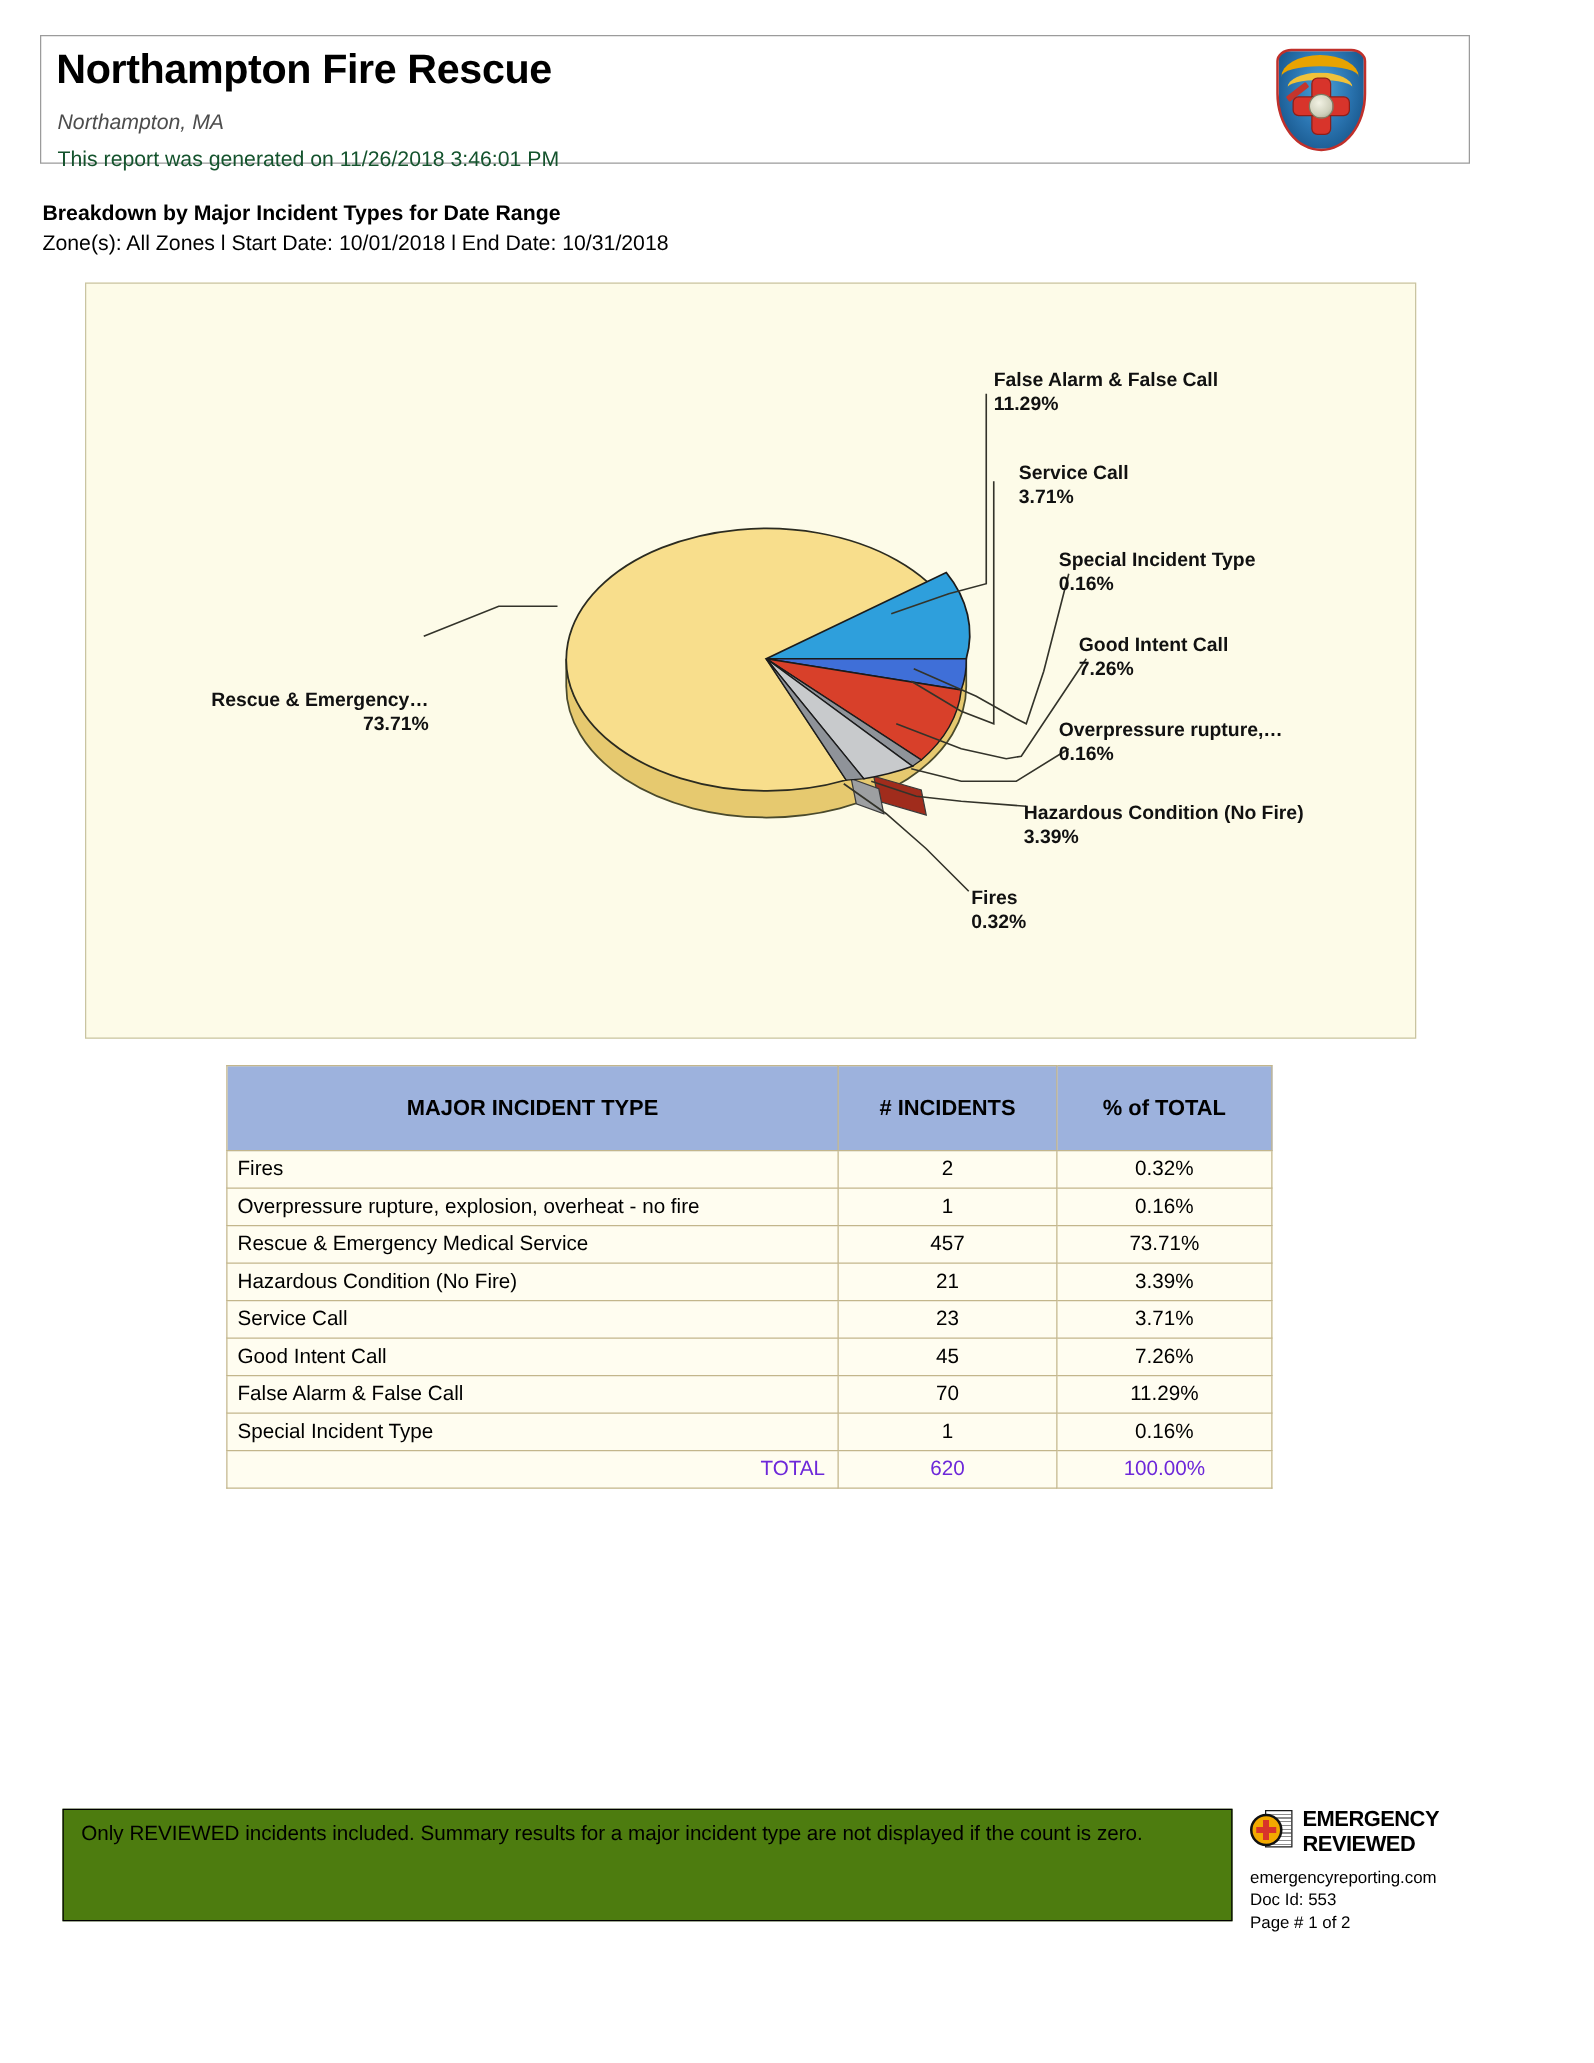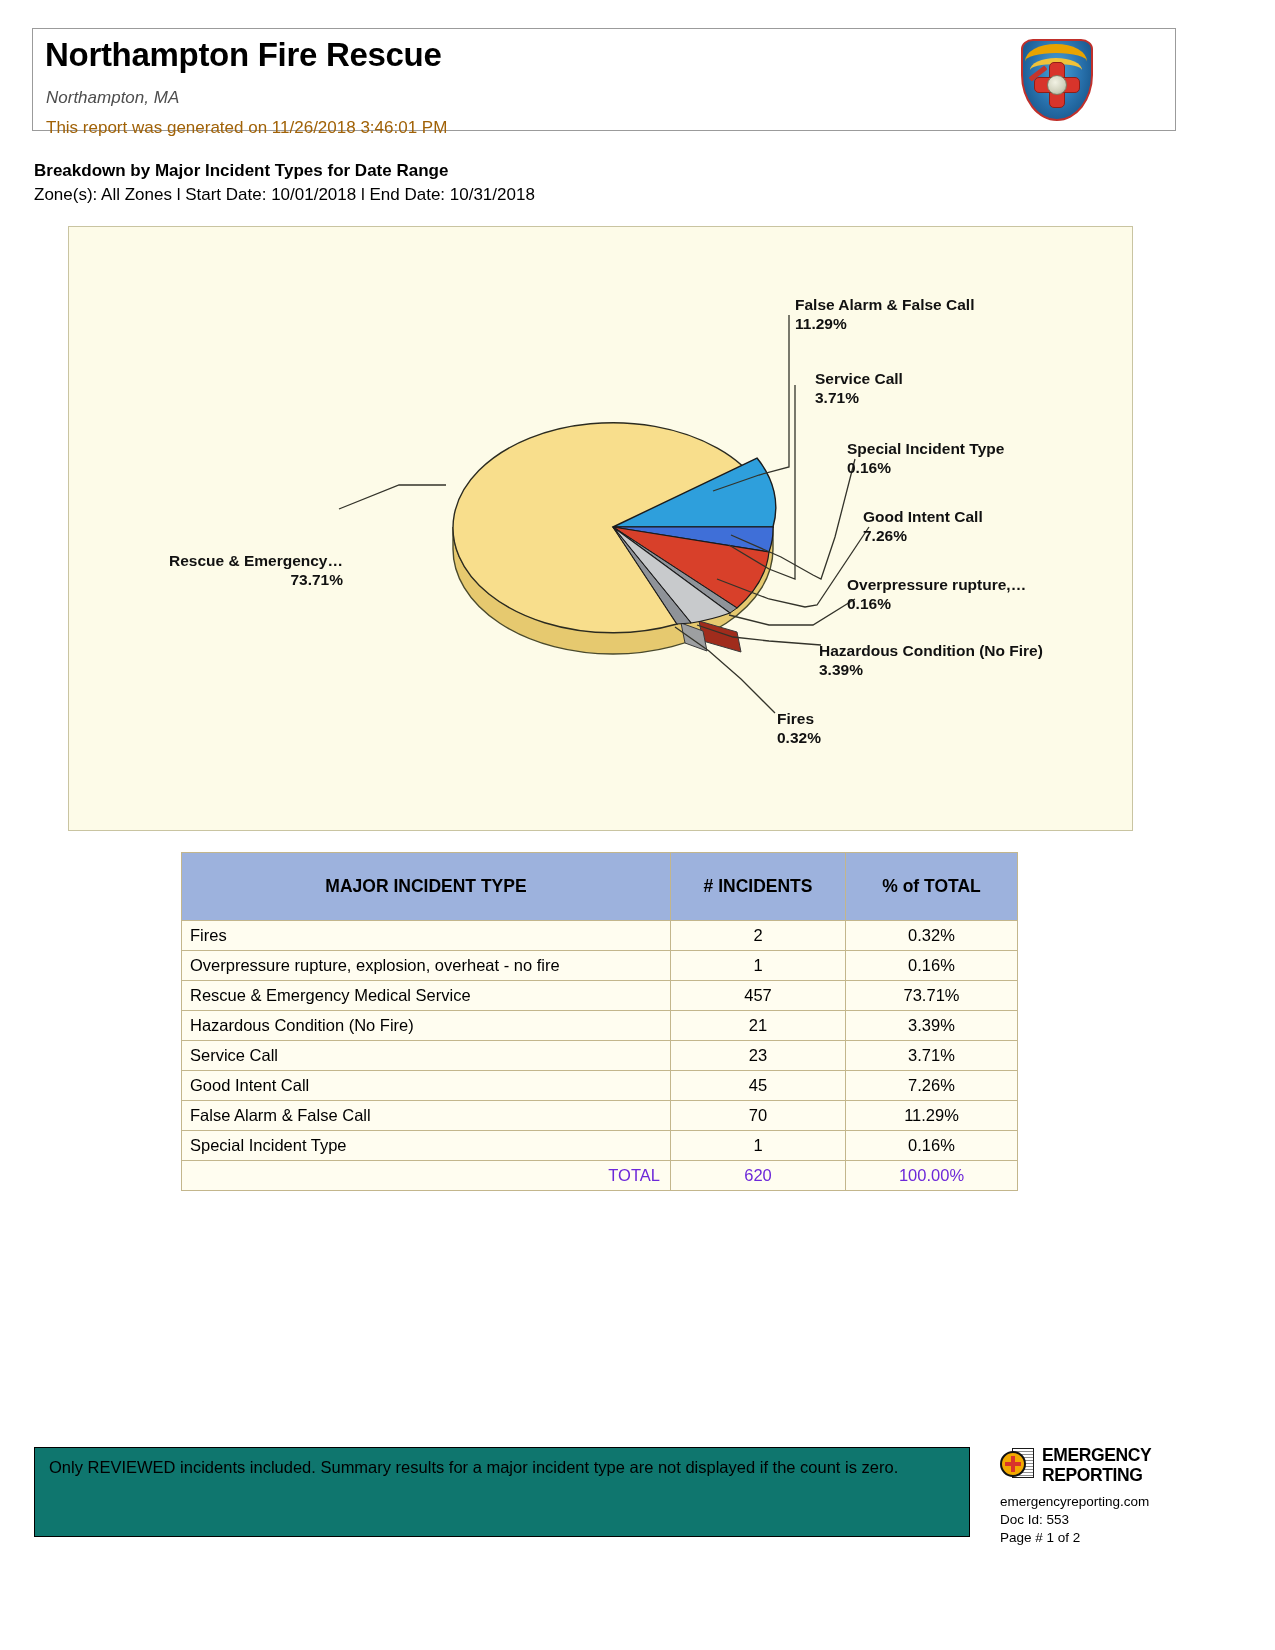--- a/index.html
+++ b/index.html
@@ -43,21 +43,21 @@
     left: 13px; top: 58px;
     font-size: 17px;
     font-style: italic;
     color: #4d4d4d;
     line-height: 22px;
   }
   .org-generated {
     position: absolute;
     left: 13px; top: 88px;
     font-size: 17px;
-    color: #a16207;
+    color: #14532d;
     line-height: 22px;
   }
 
   
   .badge-wrap {
     position: absolute;
     right: 82px; top: 10px;
     width: 72px; height: 86px;
   }
   .badge-shield {
@@ -177,24 +177,24 @@
   .data-table tr.total-row td {
     color: #6d28d9;
     font-weight: normal;
     background: #fffdf0;
   }
   .data-table tr.total-row td.type { text-align: right; padding-right: 10px; }
 
   
   .footer-note {
     position: absolute;
-    left: 34px; top: 1447px;
+    left: 50px; top: 1447px;
     width: 936px; height: 90px;
     border: 1.5px solid #000;
-    background: #0f766e;
+    background: #4d7c0f;
   }
   .footer-note-text {
     position: absolute;
     left: 14px; top: 9px;
     font-size: 16.5px;
     line-height: 21px;
     white-space: nowrap;
   }
 
   .er-logo-wrap {
@@ -422,21 +422,21 @@
     <div class="footer-note-text">Only REVIEWED incidents included.  Summary results for a major incident type are not displayed if the count is zero.</div>
   </div>
 
   <div class="er-logo-wrap">
     <div class="er-mark">
       <div class="doc"></div>
       <div class="mal"></div>
     </div>
     <div class="er-word">
       <span>EMERGENCY</span>
-      <span class="l2">REPORTING</span>
+      <span class="l2">REVIEWED</span>
     </div>
   </div>
 
   <div class="er-meta">
     <div>emergencyreporting.com</div>
     <div>Doc Id: 553</div>
     <div>Page # 1 of 2</div>
   </div>
 
 </div>

